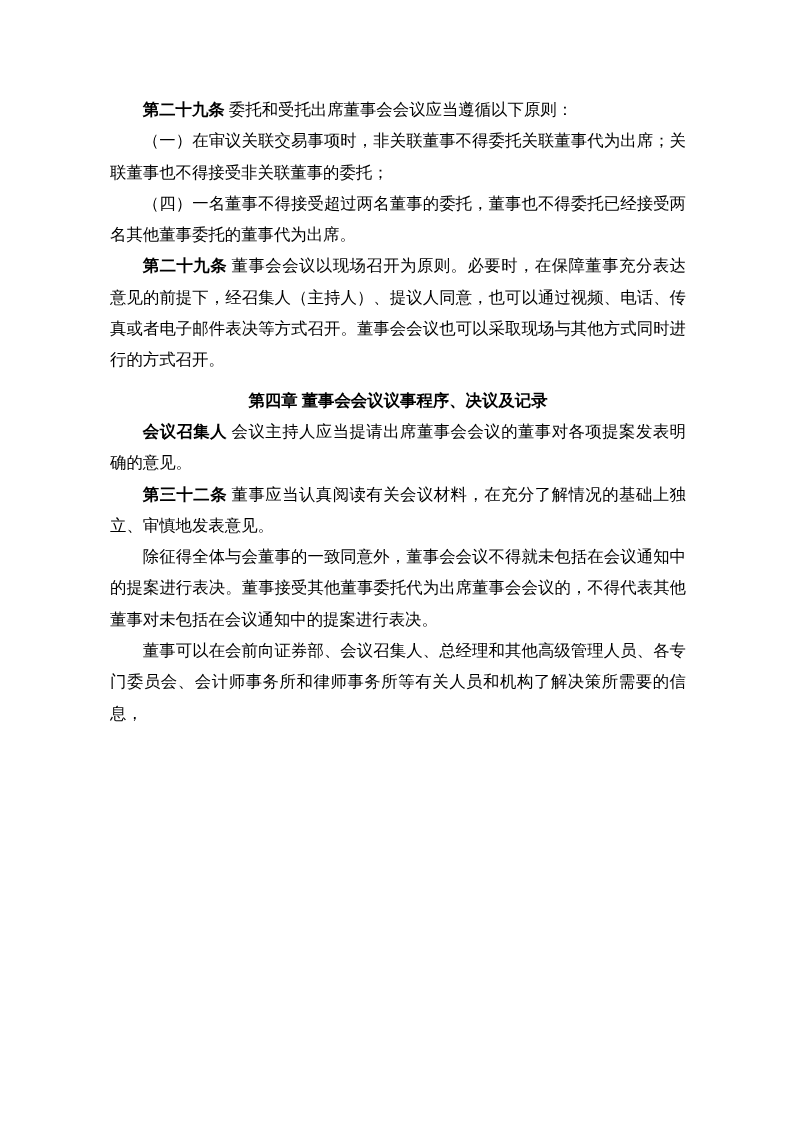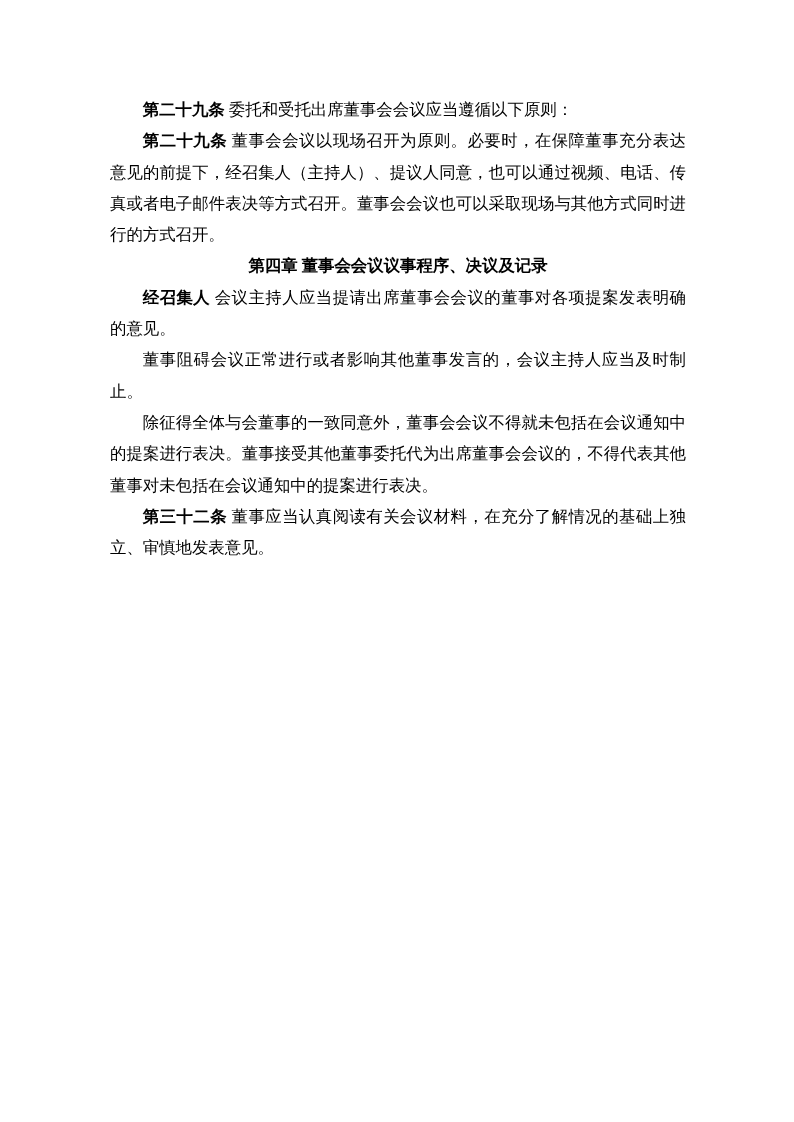--- a/index.html
+++ b/index.html
@@ -31,31 +31,34 @@
   }
   .content p {
     margin: 0;
     padding: 0;
     text-indent: 2em;
   }
   .content p.chapter-heading {
     text-align: center;
     font-weight: bold;
     text-indent: 0;
+    margin-top: 9px;
   }
   .content b.article-no {
     font-weight: bold;
   }
 </style>
 </head>
 <body>
 
 <div class="page">
   <div class="content" id="doc-content">
       <p><b class="article-no">第二十九条</b> 委托和受托出席董事会会议应当遵循以下原则：</p>
+      <p>（一）在审议关联交易事项时，非关联董事不得委托关联董事代为出席；关联董事也不得接受非关联董事的委托；</p>
+      <p>（四）一名董事不得接受超过两名董事的委托，董事也不得委托已经接受两名其他董事委托的董事代为出席。</p>
       <p><b class="article-no">第二十九条</b> 董事会会议以现场召开为原则。必要时，在保障董事充分表达意见的前提下，经召集人（主持人）、提议人同意，也可以通过视频、电话、传真或者电子邮件表决等方式召开。董事会会议也可以采取现场与其他方式同时进行的方式召开。</p>
       <p class="chapter-heading">第四章 董事会会议议事程序、决议及记录</p>
-      <p><b class="article-no">经召集人</b> 会议主持人应当提请出席董事会会议的董事对各项提案发表明确的意见。</p>
-      <p>董事阻碍会议正常进行或者影响其他董事发言的，会议主持人应当及时制止。</p>
+      <p><b class="article-no">会议召集人</b> 会议主持人应当提请出席董事会会议的董事对各项提案发表明确的意见。</p>
+      <p><b class="article-no">第三十二条</b> 董事应当认真阅读有关会议材料，在充分了解情况的基础上独立、审慎地发表意见。</p>
       <p>除征得全体与会董事的一致同意外，董事会会议不得就未包括在会议通知中的提案进行表决。董事接受其他董事委托代为出席董事会会议的，不得代表其他董事对未包括在会议通知中的提案进行表决。</p>
-      <p><b class="article-no">第三十二条</b> 董事应当认真阅读有关会议材料，在充分了解情况的基础上独立、审慎地发表意见。</p>
+      <p>董事可以在会前向证券部、会议召集人、总经理和其他高级管理人员、各专门委员会、会计师事务所和律师事务所等有关人员和机构了解决策所需要的信息，</p>
     </div>
 </div>
 
 </body></html>

